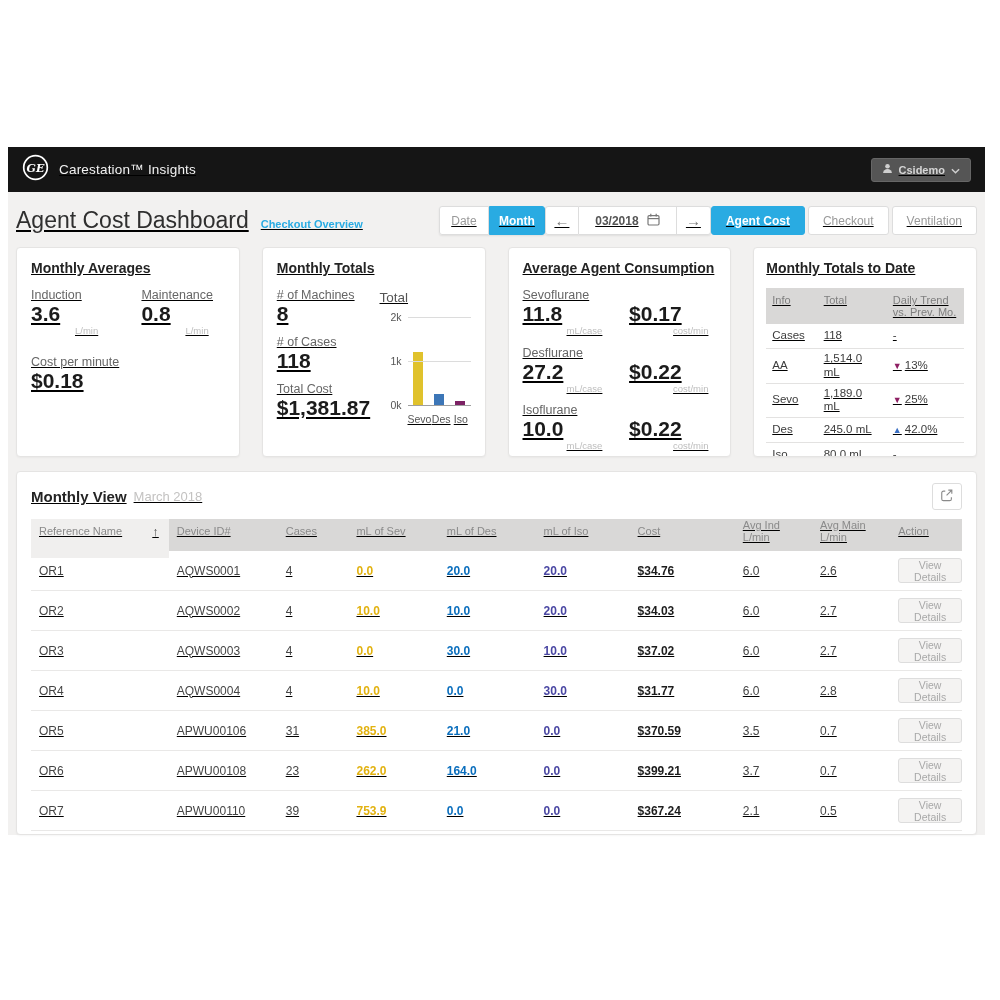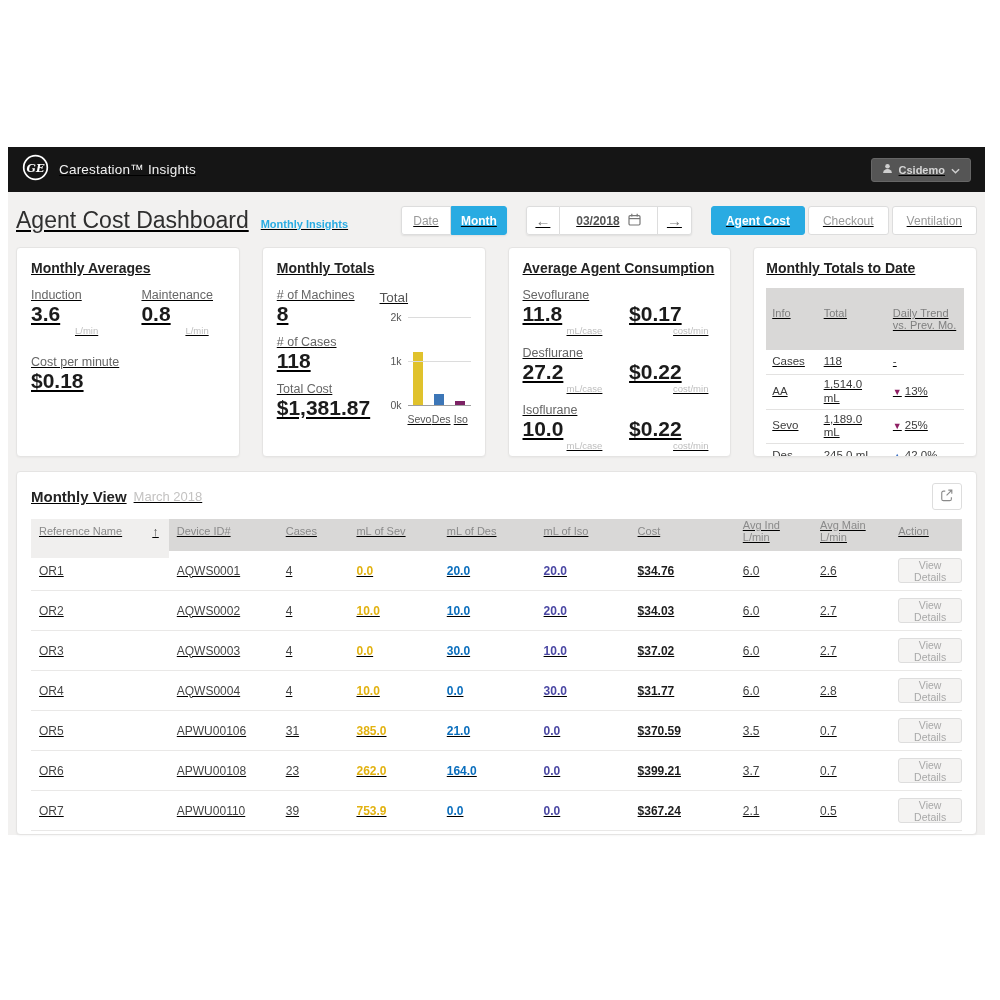--- a/index.html
+++ b/index.html
@@ -15,21 +15,21 @@
   .brand { color:#f2f2f2; font-size:13.5px; letter-spacing:.2px; }
   .user-btn { margin-left:auto; background:#555; border:1px solid #666; border-radius:3px;
               color:#d6d6d6; font-size:11px; font-weight:bold; height:24px; padding:0 10px;
               display:flex; align-items:center; gap:6px; cursor:pointer; }
 
   
   .toolbar { display:flex; align-items:center; padding:14px 8px 10px 8px; flex:none; }
   .page-title { font-size:23px; color:#2f2f2f; font-weight:normal; }
   .subtitle { color:var(--accent); font-size:11px; font-weight:bold; margin-left:12px;
               position:relative; top:3px; cursor:pointer; }
-  .controls { margin-left:auto; display:flex; align-items:center; gap:19px; }
+  .controls { margin-left:auto; display:flex; align-items:center; gap:0; }
   .btn { background:#fff; border:1px solid #ddd; color:#999; font-size:12px;
          height:29px; display:flex; align-items:center; justify-content:center;
          cursor:pointer; }
   .seg { display:flex; border-radius:3px; box-shadow:0 1px 2px rgba(0,0,0,.08); }
   .seg .btn:first-child { border-radius:3px 0 0 3px; }
   .seg .btn:last-child { border-radius:0 3px 3px 0; }
   .btn.active { background:var(--accent); border-color:var(--accent); color:#fff; font-weight:bold; }
   .navgrp { display:flex; border-radius:3px; box-shadow:0 1px 2px rgba(0,0,0,.08); }
   .navgrp .btn { border-left-width:0; }
   .navgrp .btn:first-child { border-left-width:1px; border-radius:3px 0 0 3px; }
@@ -64,21 +64,21 @@
   .mini-labels { display:flex; justify-content:space-around; margin-top:7px; }
   .mini-labels span { flex:1; text-align:center; font-size:10.5px; color:#555; }
 
   .cons-item { margin-bottom:9px; }
   .cons-row { display:grid; grid-template-columns:55% 45%; }
 
   
   .ttd-table { width:100%; font-size:11px; }
   .ttd-head { display:grid; grid-template-columns:26% 35% 39%; background:#d9d8d7;
               color:#7f7f7f; }
-  .ttd-head div { padding:19px 6px; }
+  .ttd-head div { padding:6px 6px; }
   .ttd-row { display:grid; grid-template-columns:26% 35% 39%; border-bottom:1px solid #e3e2e1;
              align-items:center; min-height:25px; }
   .ttd-row div { padding:3px 6px; color:#3c3c3c; font-size:11.5px; line-height:1.2; }
   .trend-arrow { font-size:9px; margin-right:3px; }
 
   
   .mview { margin:14px 8px 0 8px; background:#fff; border:1px solid #e5e4e3;
            border-radius:4px; box-shadow:0 1px 2px rgba(0,0,0,.04); flex:1; overflow:hidden; }
   .mv-titlebar { display:flex; align-items:center; padding:11px 14px 9px 14px; }
   .mv-title { font-size:15px; font-weight:bold; color:#242424; }
@@ -130,21 +130,21 @@
       <span>
         <svg width="9" height="6" viewBox="0 0 10 6">
             <polyline points="1,1 5,5 9,1" fill="none" stroke="#cfcfcf" stroke-width="1.6"></polyline>
           </svg>
       </span>
     </div>
   </header>
 
   <div class="toolbar">
     <span class="page-title">Agent Cost Dashboard</span>
-    <span class="subtitle">Monthly Insights</span>
+    <span class="subtitle">Checkout Overview</span>
     <div class="controls">
       <div class="seg">
         <button class="btn" style="width:50px">Date</button>
         <button class="btn active" style="width:56px">Month</button>
       </div>
       <div class="navgrp">
         <button class="btn arrow-btn">←</button>
         <div class="btn date-field">
           <span>03/2018</span>
           <span>

